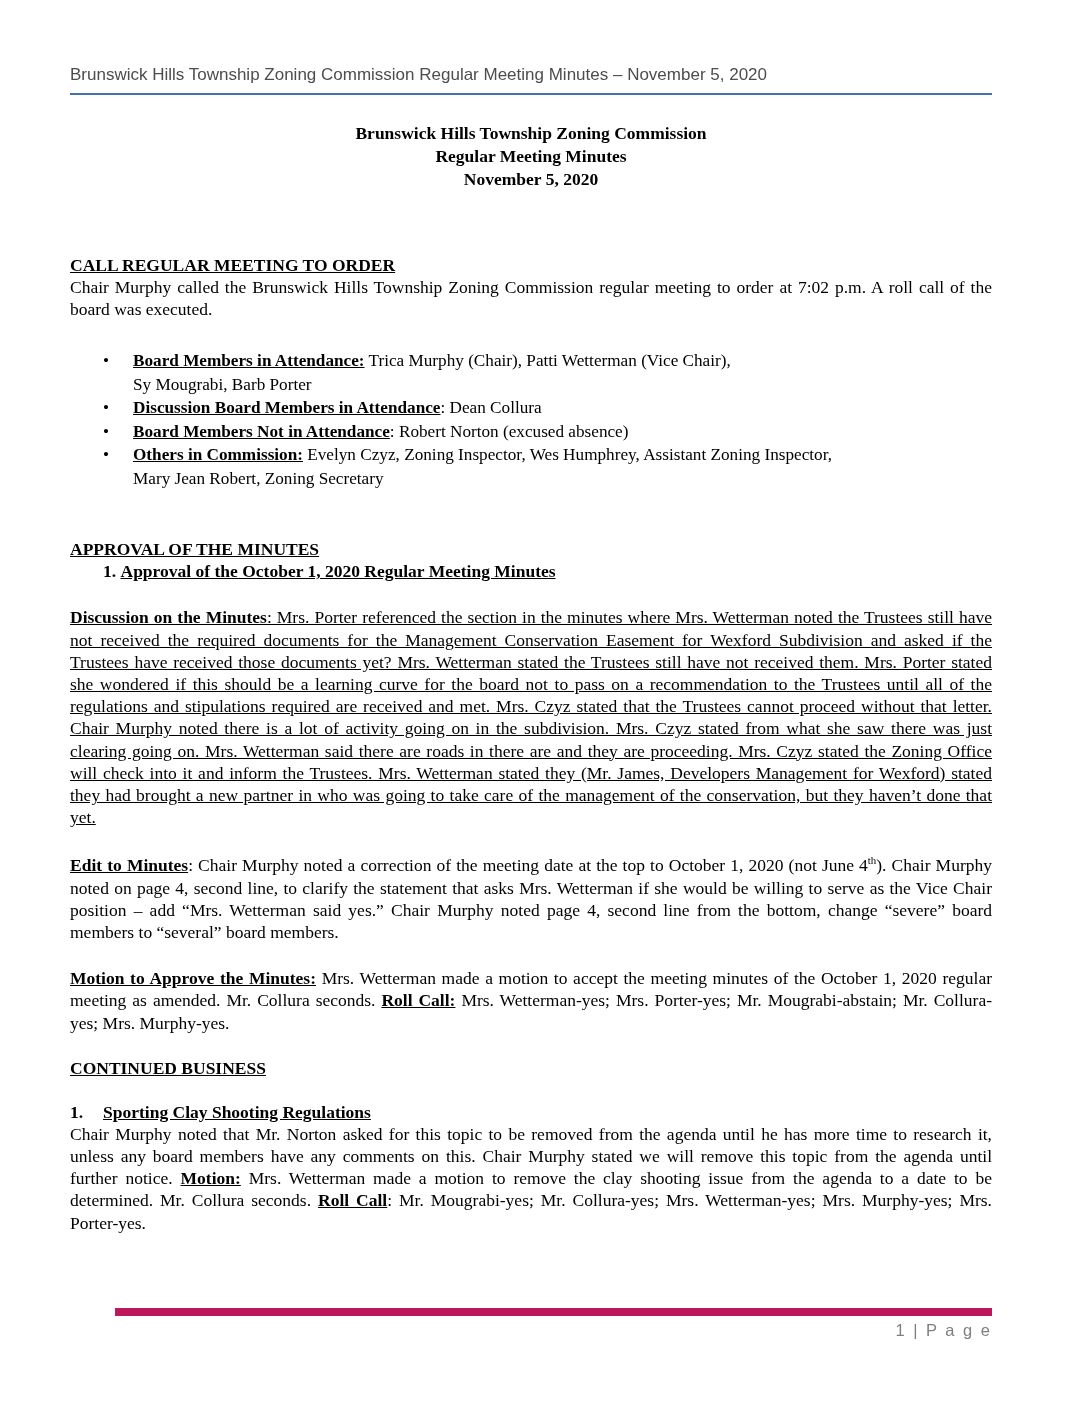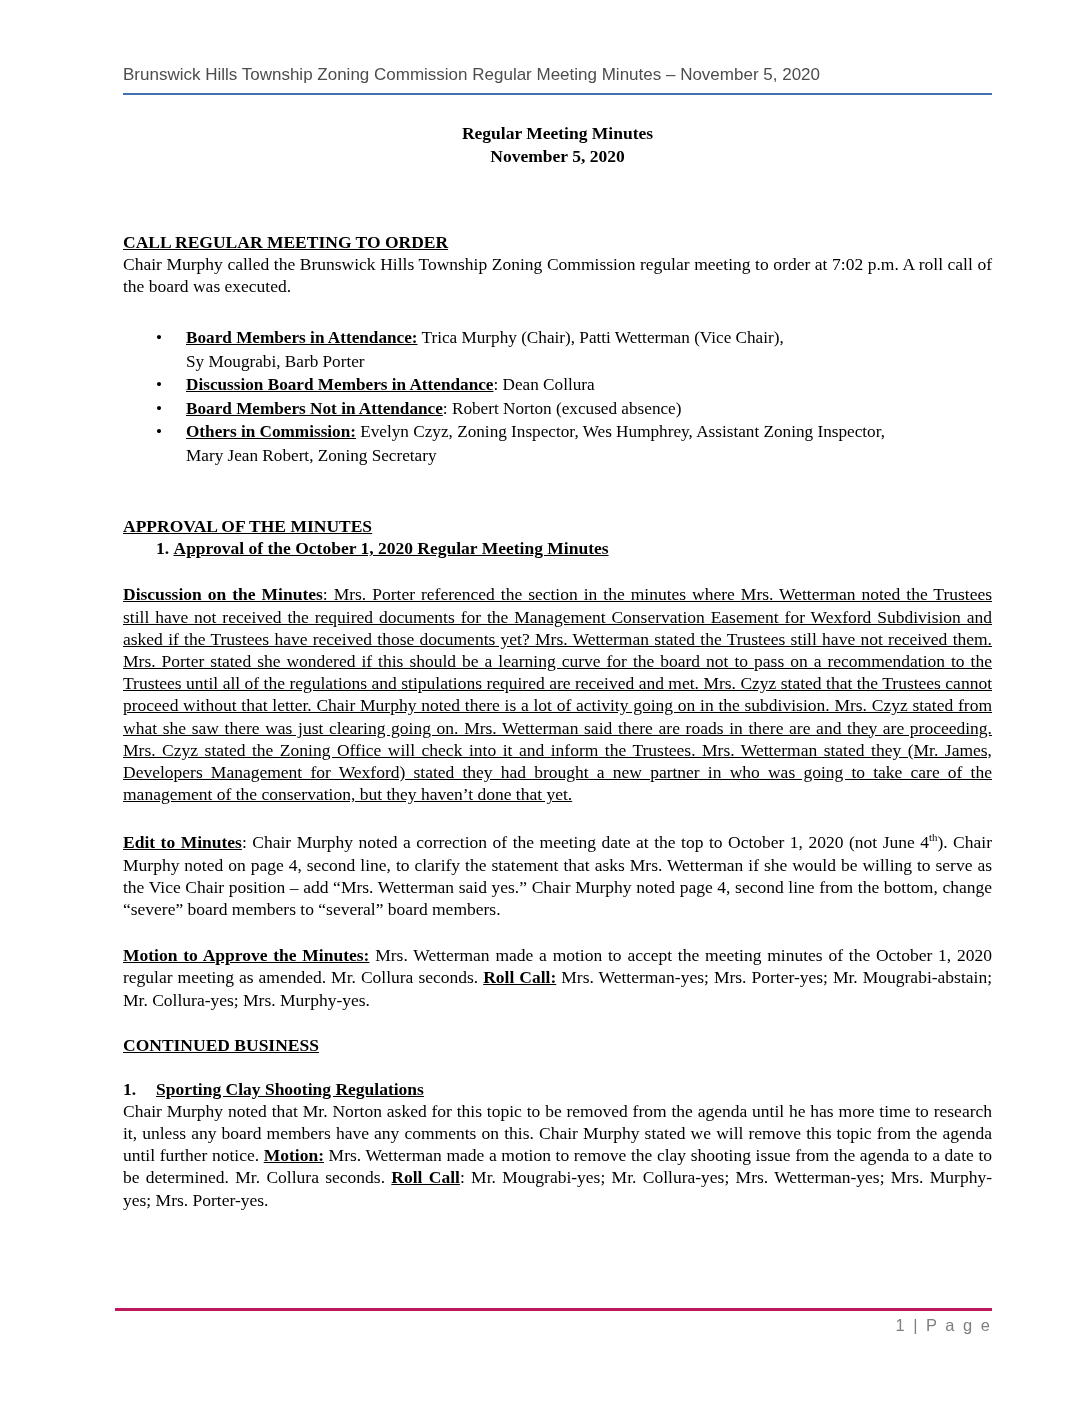--- a/index.html
+++ b/index.html
@@ -6,21 +6,21 @@
   .page {
     position:relative;
     width:1088px; height:1408px;
     margin:0 auto;
     background:#ffffff;
     font-family:"Liberation Serif", serif;
     color:#000000;
     font-size:17.5px;
     overflow:hidden;
   }
-  .content { padding:64px 96px 0 116px;margin-left:7px; }
+  .content { padding:64px 96px 0 70px; }
 
   .running-header {
     font-family:"Liberation Sans", sans-serif;
     font-size:17px;
     color:#4d4d4d;
     line-height:22px;
     white-space:nowrap;
   }
   .header-rule {
     height:0;
@@ -74,41 +74,42 @@
     line-height:22px;
   }
   .num-gap { display:inline-block; width:33px; font-weight:bold; }
 
   sup { font-size:0.62em; line-height:0; }
 
   .footer {
     position:absolute;
     left:115px; right:96px;
     top:1308px;
-    border-top:3px solid #be185d;
+    border-top:8px solid #be185d;
   }
   .footer-text {
     margin-top:5px;
     text-align:right;
     font-family:"Liberation Sans", sans-serif;
     font-size:16.5px;
     color:#7f7f7f;
     letter-spacing:2px;
   }
 </style>
 </head>
 <body>
 
 <div class="page">
   <div class="content">
 
     <div class="running-header">Brunswick Hills Township Zoning Commission Regular Meeting Minutes – November 5, 2020</div>
     <div class="header-rule"></div>
 
     <div class="doc-title">
+      <div>Brunswick Hills Township Zoning Commission</div>
       <div>Regular Meeting Minutes</div>
       <div>November 5, 2020</div>
     </div>
 
     <div class="h-heading mt-call">CALL REGULAR MEETING TO ORDER</div>
     <p class="para">Chair Murphy called the Brunswick Hills Township Zoning Commission regular meeting to order at 7:02 p.m.  A roll call of the board was executed.</p>
 
     <div class="bullets">
       <div class="bullet">
         <span class="dot">•</span>

